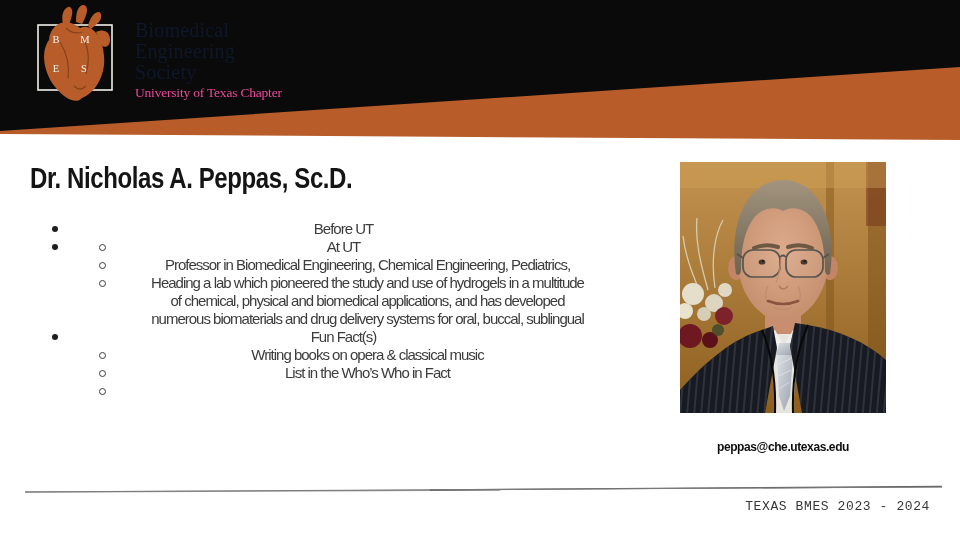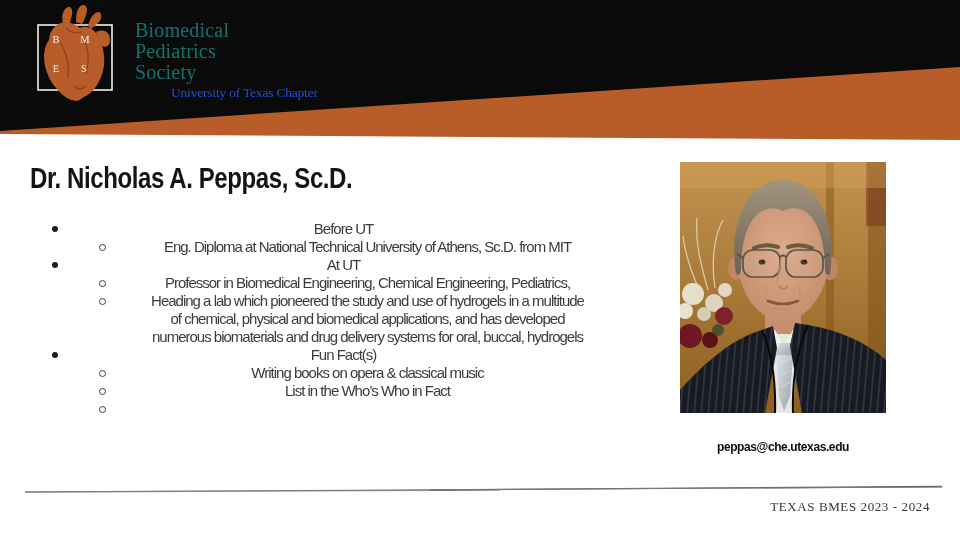--- a/index.html
+++ b/index.html
@@ -3,27 +3,27 @@
 <meta charset="utf-8">
 <style>
   html,body{margin:0;padding:0;background:#ffffff;}
   .slide{
     position:relative;width:960px;height:540px;background:#ffffff;
     font-family:"Liberation Sans",sans-serif;overflow:hidden;
   }
   .header-svg{position:absolute;left:0;top:0;display:block;}
   .logo-svg{position:absolute;left:30px;top:2px;display:block;}
   .org{
-    position:absolute;left:135px;top:20px;color:#0f766e;
+    position:absolute;left:135px;top:20px;color:#0f172a;
     font-family:"Liberation Serif",serif;font-size:20px;line-height:21px;
     letter-spacing:.2px;
   }
   .chapter{
-    position:absolute;left:135px;top:85px;color:#1d4ed8;
-    font-family:"Liberation Serif",serif;font-size:13.5px;letter-spacing:-.2px;margin-left:36px;
+    position:absolute;left:135px;top:85px;color:#ec4899;
+    font-family:"Liberation Serif",serif;font-size:13.5px;letter-spacing:-.2px;
   }
   .title{
     position:absolute;left:30px;top:161px;font-size:30px;font-weight:bold;
     color:#141414;letter-spacing:-.5px;white-space:nowrap;
     transform:scaleX(.8);transform-origin:left top;
   }
   .bullets{
     position:absolute;left:50px;top:220px;width:560px;
     font-size:15px;line-height:18px;color:#3c3c3c;letter-spacing:-1px;text-align:center;
   }
@@ -35,21 +35,21 @@
   .l2 .marker{left:49px;width:5px;height:5px;border:1.3px solid #3c3c3c;background:transparent;top:5.5px;}
   .b-line{white-space:nowrap;}
   .portrait{position:absolute;left:680px;top:162px;display:block;}
   .email{
     position:absolute;left:665px;top:440px;width:236px;text-align:center;
     font-weight:bold;font-size:12px;color:#0e0e0e;letter-spacing:-.4px;
   }
   .rule-svg{position:absolute;left:0;top:0;pointer-events:none;}
   .footer{
     position:absolute;right:30px;top:499px;
-    font-family:Liberation Serif, serif;font-size:13px;color:#383838;
+    font-family:Liberation Mono, monospace;font-size:13px;color:#383838;
     letter-spacing:.6px;white-space:nowrap;
   }
 </style>
 </head>
 <body>
 
 <div class="slide">
 
   <svg class="header-svg" width="960" height="145" viewBox="0 0 960 145">
     <polygon points="0,0 960,0 960,140 0,134" fill="#b85d2a"></polygon>
@@ -79,54 +79,53 @@
     <g font-family="Liberation Serif, serif" font-size="10.5" fill="#f5f2ec" text-anchor="middle">
       <text x="26" y="41">B</text>
       <text x="55" y="41">M</text>
       <text x="26" y="70">E</text>
       <text x="54" y="70">S</text>
     </g>
   </svg>
 
   <div class="org">
     <div>Biomedical</div>
-    <div>Pediatrics</div>
+    <div>Engineering</div>
     <div>Society</div>
   </div>
   <div class="chapter">University of Texas Chapter</div>
 
   <h1 class="title" style="margin:0;">Dr. Nicholas A. Peppas, Sc.D.</h1>
 
   <div class="bullets">
 
     <div class="b-item l1">
       <span class="marker"></span>
       <div class="b-line">Before UT</div>
     </div>
 
     <div class="b-item l2">
       <span class="marker"></span>
-      <div class="b-line">Eng. Diploma at National Technical University of Athens, Sc.D. from MIT</div>
     </div>
 
     <div class="b-item l1">
       <span class="marker"></span>
       <div class="b-line">At UT</div>
     </div>
 
     <div class="b-item l2">
       <span class="marker"></span>
       <div class="b-line">Professor in Biomedical Engineering, Chemical Engineering, Pediatrics,</div>
     </div>
 
     <div class="b-item l2">
       <span class="marker"></span>
       <div class="b-line">Heading a lab which pioneered the study and use of hydrogels in a multitude</div>
       <div class="b-line">of chemical, physical and biomedical applications, and has developed</div>
-      <div class="b-line">numerous biomaterials and drug delivery systems for oral, buccal, hydrogels</div>
+      <div class="b-line">numerous biomaterials and drug delivery systems for oral, buccal, sublingual</div>
     </div>
 
     <div class="b-item l1">
       <span class="marker"></span>
       <div class="b-line">Fun Fact(s)</div>
     </div>
 
     <div class="b-item l2">
       <span class="marker"></span>
       <div class="b-line">Writing books on opera &amp; classical music</div>

